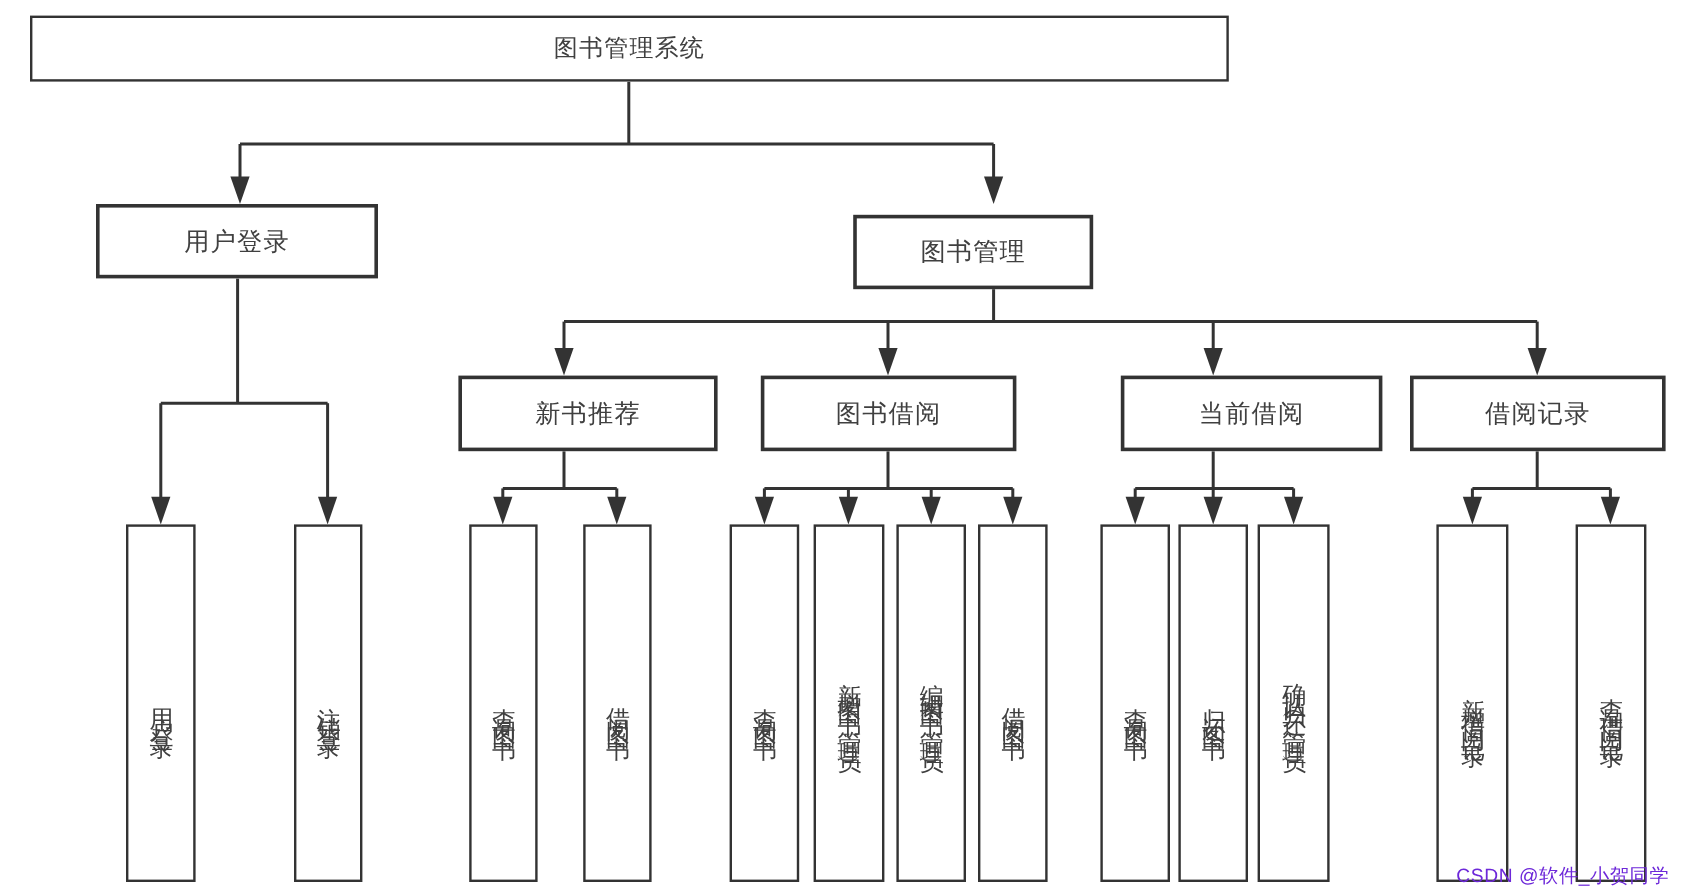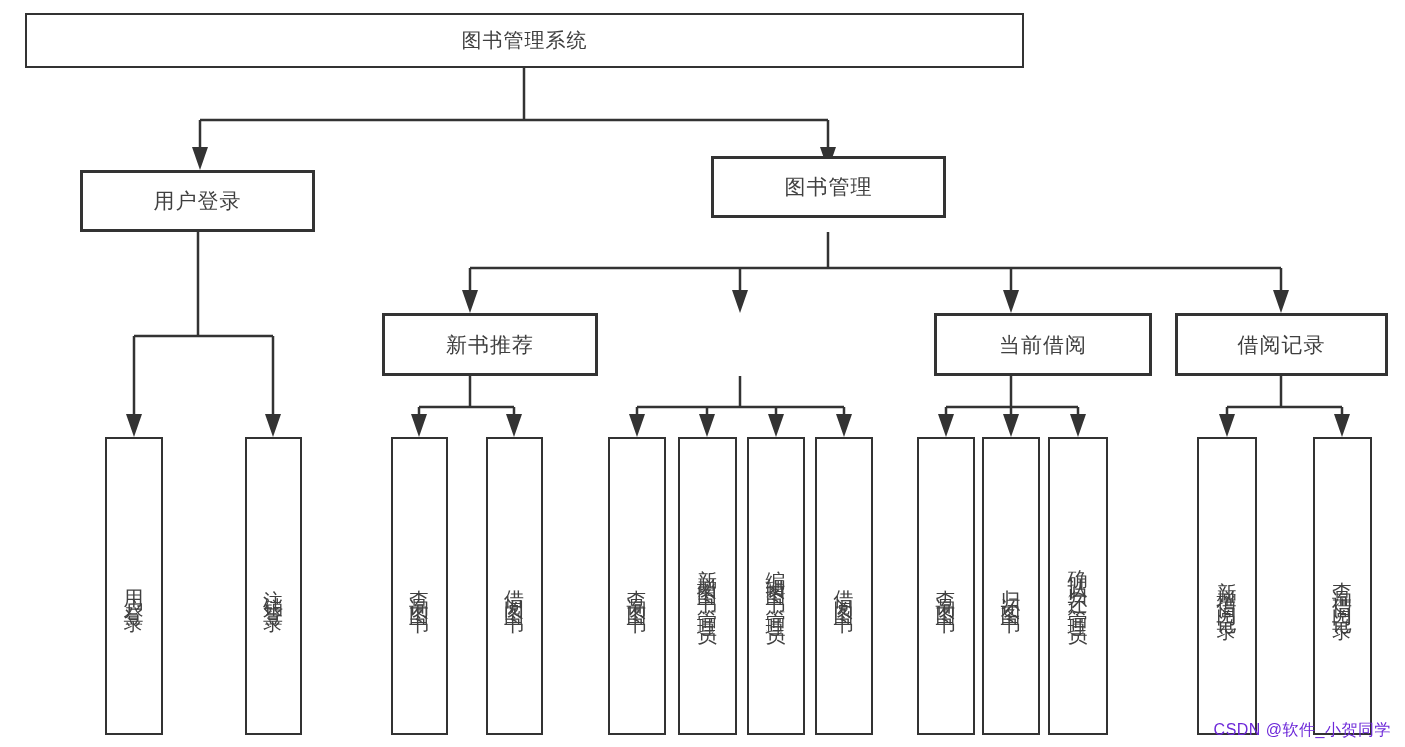--- a/index.html
+++ b/index.html
@@ -134,27 +134,30 @@
     </g>
   </svg>
 
   <div class="node root-node" style="left:25px; top:13px; width:999px; height:55px;">
     <span>图书管理系统</span>
   </div>
 
   <div class="node h-node" style="left:80px; top:170px; width:235px; height:62px;">
     <span>用户登录</span>
   </div>
-  <div class="node h-node" style="left:711px; top:156px; width:235px; height:62px;justify-content:center;">
+  <div class="node h-node" style="left:711px; top:179px; width:200px; height:62px;justify-content:center;">
     <span>图书管理</span>
   </div>
 
   <div class="node h-node" style="left:362px; top:313px; width:216px; height:63px;margin-left:20px;">
     <span>新书推荐</span>
   </div>
+  <div class="node h-node" style="left:634px; top:313px; width:213px; height:63px;">
+    <span>图书借阅</span>
+  </div>
   <div class="node h-node" style="left:902px; top:313px; width:218px; height:63px;margin-left:32px;">
     <span>当前借阅</span>
   </div>
   <div class="node h-node" style="left:1175px; top:313px; width:213px; height:63px;">
     <span>借阅记录</span>
   </div>
 
   <div class="node v-node" style="left:105px; top:437px; width:58px; height:298px;">
     <span class="vtext">用户登录</span>
   </div>

